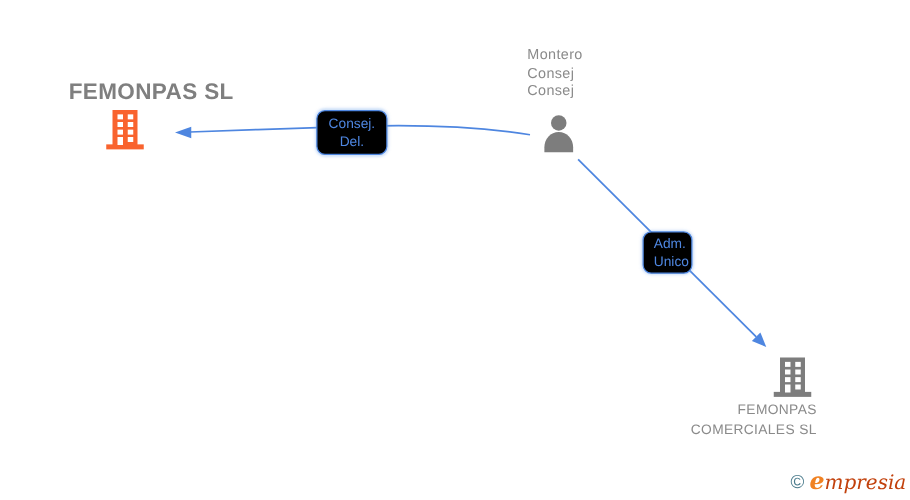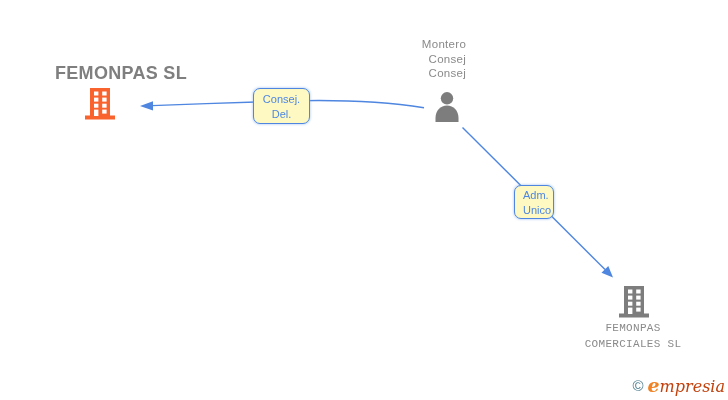--- a/index.html
+++ b/index.html
@@ -20,49 +20,48 @@
     font-size: 18px; font-weight: bold;
     color: #7f7f7f; letter-spacing: 0.3px;
     white-space: nowrap;
   }
   .building-orange { left: 82px; top: 85px; color: #f9632e; }
   .building-gray   { left: 616px; top: 283px; color: #7d7d7d; }
 
   .person-name {
     left: 444px; top: 37px;
     transform: translateX(-50%);
-    text-align: right;
+    text-align: left;
     font-size: 11.5px; line-height: 14.5px;
     color: #8a8a8a; letter-spacing: 0.3px;
     white-space: nowrap;
   }
   .person-name span { display: block; }
   .person-icon { left: 431px; top: 90px; color: #7d7d7d; }
 
   .rel-box {
-    background: #fef9c3;
+    background: #000000;
     border: 1.5px solid #4e86e0;
     border-radius: 7px;
     box-shadow: 0 0 2px 1px rgba(120,170,235,0.35);
     color: #4e86e0;
     font-size: 11px; line-height: 15px;
     box-sizing: border-box;
   }
   .rel-box span { display: block; }
   .rel-consej { left: 253px; top: 88px; width: 57px; height: 36px; text-align: center; padding-top: 3px; }
   .rel-adm    { left: 514px; top: 185px; width: 40px; height: 34px; text-align: left; padding: 2px 0 0 8px; }
 
   .company2-label {
-    left: 633px; top: 321px;
+    left: 603px; top: 321px;
     transform: translateX(-50%);
-    text-align: center;
+    text-align: right;
     font-size: 11px; line-height: 15.5px;
     color: #8a8a8a; letter-spacing: 0.3px;
     white-space: nowrap;
-    font-family: Liberation Mono, monospace;
   }
   .company2-label span { display: block; }
 
   .watermark {
     right: 3px; bottom: 4px;
     display: flex; align-items: center; gap: 4px;
     white-space: nowrap;
   }
   .watermark .copy { color: #4a7b8c; font-size: 15px; }
   .brand { font-family: "DejaVu Serif", serif; font-style: italic; font-size: 16px; }

